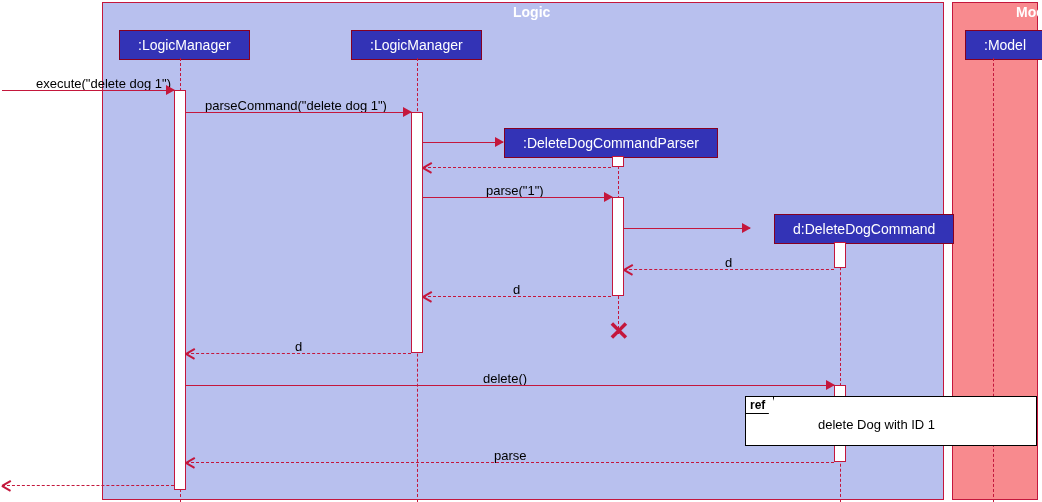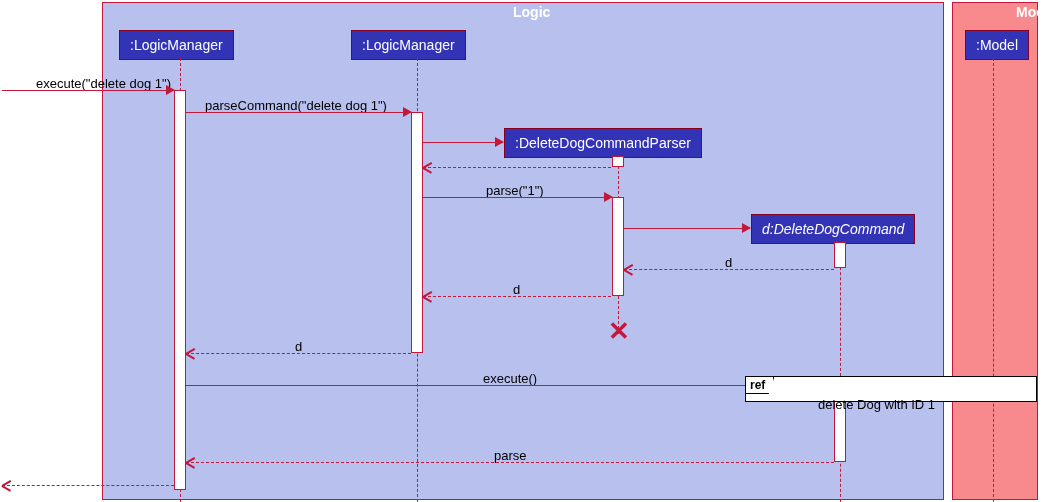--- a/index.html
+++ b/index.html
@@ -36,21 +36,21 @@
     font-weight: bold;
     color: #fff;
     font-size: 14px;
     top: 4px;
   }
   .participant {
     position: absolute;
     background: #3333b6;
     color: #fff;
     border: 1.5px solid #860020;
-    padding: 6px 10px;
+    padding: 6px 18px;
     font-size: 14px;
     text-align: center;
   }
   .lifeline {
     position: absolute;
     width: 0;
     border-left: 1.5px dashed #c4173c;
   }
   .activation {
     position: absolute;
@@ -115,21 +115,21 @@
 <body>
 
 <div class="box-logic"></div>
 <div class="box-model"></div>
 <div class="box-title" style="left:513px;">Logic</div>
 <div class="box-title" style="left:1016px;">Model</div>
 
 <div class="participant" style="left:119px; top:30px;">:LogicManager</div>
 <div class="participant" style="left:351px; top:30px;">:LogicManager</div>
 <div class="participant" style="left:504px; top:128px;">:DeleteDogCommandParser</div>
-<div class="participant" style="left:751px; top:214px;font-style:italic;">d:DeleteDogCommand</div>
+<div class="participant" style="left:774px; top:214px;">d:DeleteDogCommand</div>
 <div class="participant" style="left:965px; top:30px;text-align:center;">:Model</div>
 
 <div class="lifeline" style="left:180px; top:58px; height:444px;"></div>
 <div class="lifeline" style="left:417px; top:58px; height:444px;"></div>
 <div class="lifeline" style="left:618px; top:156px; height:178px;"></div>
 <div class="lifeline" style="left:840px; top:242px; height:260px;"></div>
 <div class="lifeline" style="left:993px; top:58px; height:444px;"></div>
 
 <div class="activation" style="left:174px; top:90px; height:400px;"></div>
 <div class="activation" style="left:411px; top:112px; height:241px;"></div>
@@ -166,25 +166,25 @@
 <div class="label" style="left:513px; top:282px;">d</div>
 <div class="arrow-dashed" style="left:423px; top:296px; width:188px;"></div>
 <div class="arrow-head-open-l" style="left:423px; top:291px;"></div>
 
 <div class="destroy" style="left:608px; top:316px;">✕</div>
 
 <div class="label" style="left:295px; top:339px;">d</div>
 <div class="arrow-dashed" style="left:186px; top:353px; width:225px;"></div>
 <div class="arrow-head-open-l" style="left:186px; top:348px;"></div>
 
-<div class="label" style="left:483px; top:371px;">execute()</div>
+<div class="label" style="left:483px; top:371px;">delete()</div>
 <div class="arrow-line" style="left:186px; top:385px; width:648px;"></div>
 <div class="arrow-head-r" style="left:826px; top:380px;"></div>
 
-<div class="ref-box" style="left:745px; top:376px; width:292px; height:26px;">
+<div class="ref-box" style="left:745px; top:396px; width:292px; height:50px;">
   <div class="ref-tag">ref</div>
   <div class="label" style="left:72px; top:20px;">delete Dog with ID 1</div>
 </div>
 
 <div class="label" style="left:494px; top:448px;">parse</div>
 <div class="arrow-dashed" style="left:186px; top:462px; width:648px;"></div>
 <div class="arrow-head-open-l" style="left:186px; top:457px;"></div>
 
 <div class="arrow-dashed" style="left:2px; top:485px; width:172px;"></div>
 <div class="arrow-head-open-l" style="left:2px; top:480px;"></div>

